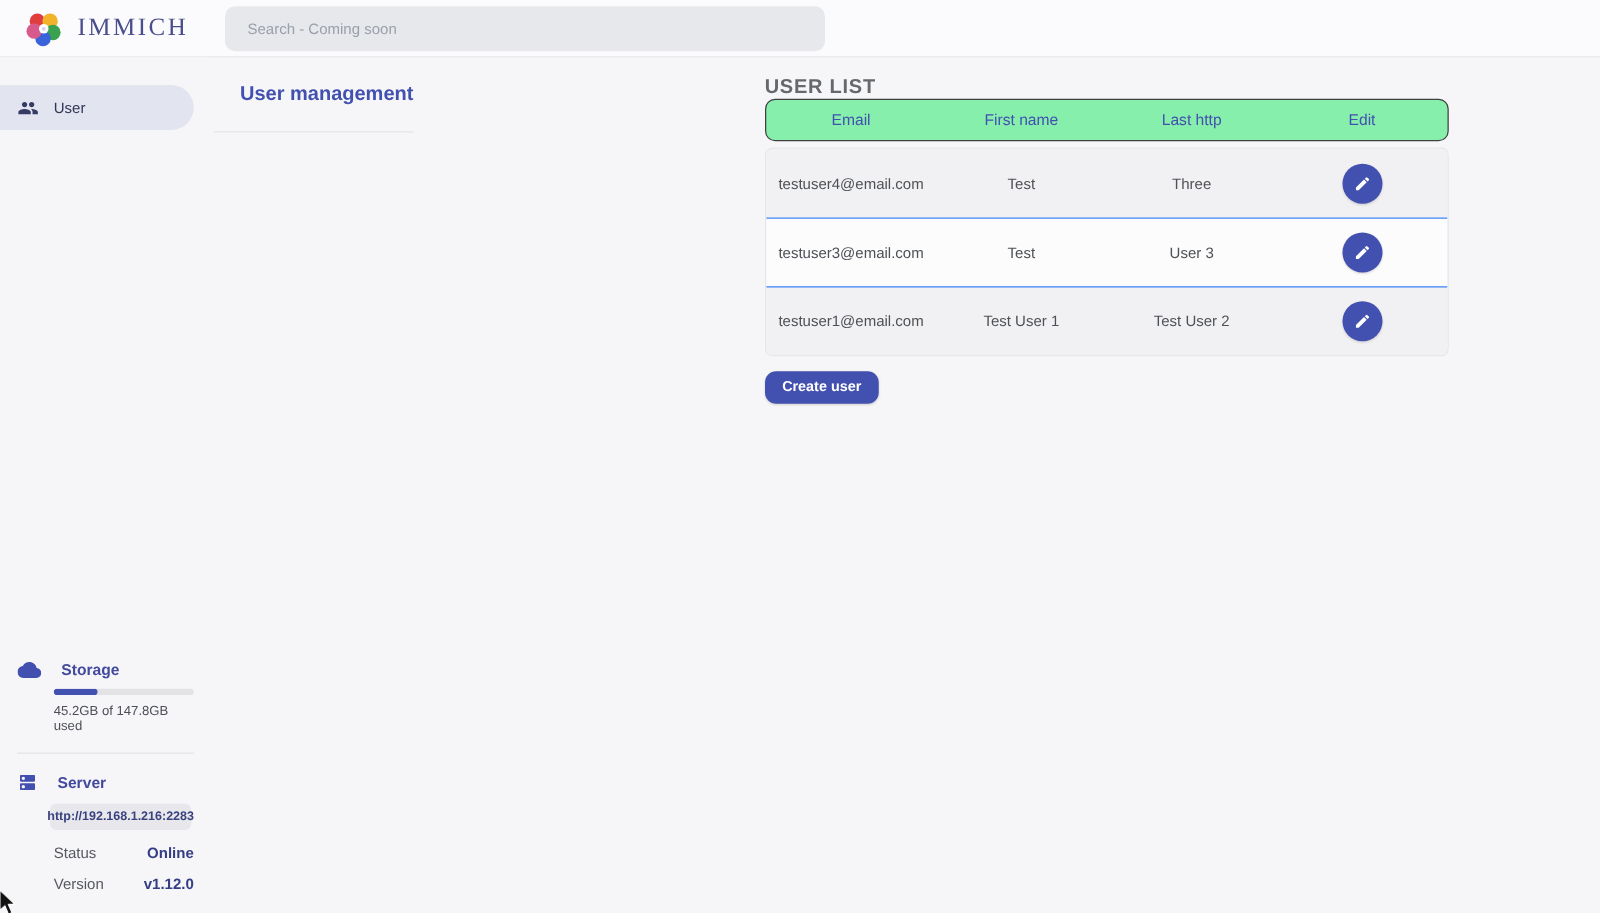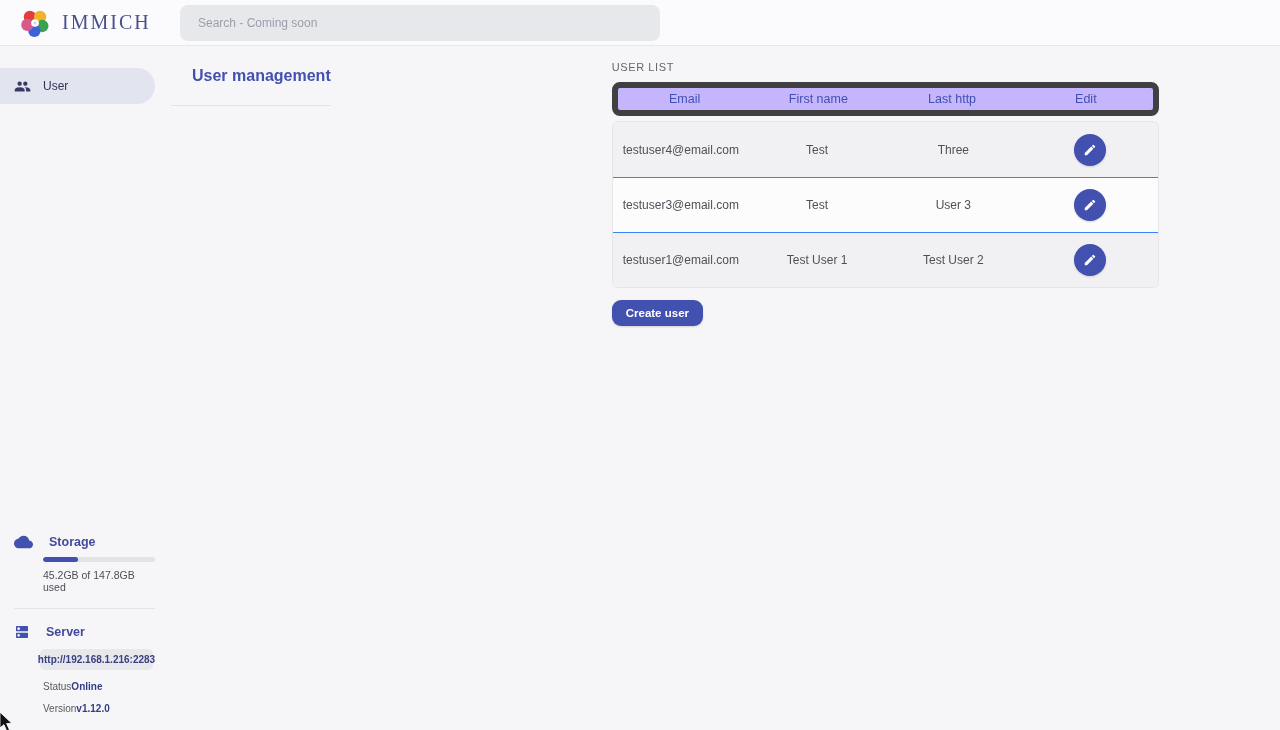--- a/index.html
+++ b/index.html
@@ -34,30 +34,30 @@
   .nav-item svg{flex:0 0 auto;}
   .side-bottom{margin-top:auto;padding-bottom:16px;}
   .side-section{padding:0 16px 0 14px;}
   .section-head{display:flex;align-items:center;gap:16px;}
   .section-title{font-size:12.5px;font-weight:700;color:#424a9e;}
   .progress{margin:8px 0 0 29px;width:112px;height:5px;border-radius:3px;background:#e3e3e6;overflow:hidden;}
   .progress-fill{height:100%;border-radius:3px;background:var(--accent);width:31%;}
   .usage-text{margin:7px 0 0 29px;font-size:10.5px;color:#4c4f57;}
   .side-divider{border:none;border-top:1px solid #e4e4e7;margin:15px 16px 15px 14px;}
   .url-badge{margin:9px 0 0 26px;width:113px;height:21px;background:#e8e8ec;border-radius:5px;display:flex;align-items:center;justify-content:center;font-size:10px;font-weight:700;color:#39417f;}
-  .kv{display:flex;width:112px;margin:11px 0 0 29px;font-size:10px;}
+  .kv{display:flex;justify-content:space-between;width:112px;margin:11px 0 0 29px;font-size:12px;}
   .kv .k{color:#56595f;}
   .kv .v{font-weight:700;color:#343e85;}
 
   
   .page-head{height:60px;border-bottom:1px solid #e3e4e8;display:flex;align-items:center;padding-left:21px;}
   .page-title{font-size:16px;font-weight:600;color:var(--accent);}
   .content{padding:15px 0 0 281px;}
-  .section-label{font-size:11px;font-weight:400;letter-spacing:.6px;color:#65686d;margin-bottom:9px;}
-  .table-head{width:547px;height:34px;background:#c4b5fd;border:6px solid #404040;border-radius:8px;display:grid;grid-template-columns:repeat(4,1fr);align-items:center;}
+  .section-label{font-size:16px;font-weight:700;letter-spacing:.6px;color:#65686d;margin-bottom:0;}
+  .table-head{width:547px;height:34px;background:#86efac;border:1px solid #404040;border-radius:8px;display:grid;grid-template-columns:repeat(4,1fr);align-items:center;}
   .table-head .th{text-align:center;font-size:12.5px;font-weight:500;color:var(--accent);}
   .table-body{width:547px;margin-top:5px;border:1px solid #e6e6e9;border-radius:6px;overflow:hidden;}
   .trow{height:55px;display:grid;grid-template-columns:repeat(4,1fr);align-items:center;background:#fcfcfd;}
   .trow:nth-child(odd){background:#f1f1f3;}
   .trow + .trow{border-top:1px solid #3b82f6;}
   .cell{text-align:center;font-size:12px;color:#4e5156;}
   .edit-cell{display:flex;justify-content:center;align-items:center;}
   .edit-btn{width:32px;height:32px;border-radius:50%;border:none;background:var(--accent);display:flex;align-items:center;justify-content:center;cursor:pointer;box-shadow:0 1px 2px rgba(0,0,0,.15);}
   .create-btn{margin-top:12px;height:26px;padding:0 14px;border:none;border-radius:9px;background:var(--accent);color:#fff;font-size:11.5px;font-weight:700;cursor:pointer;font-family:"Liberation Sans",sans-serif;box-shadow:0 1px 2px rgba(0,0,0,.15);}
 

